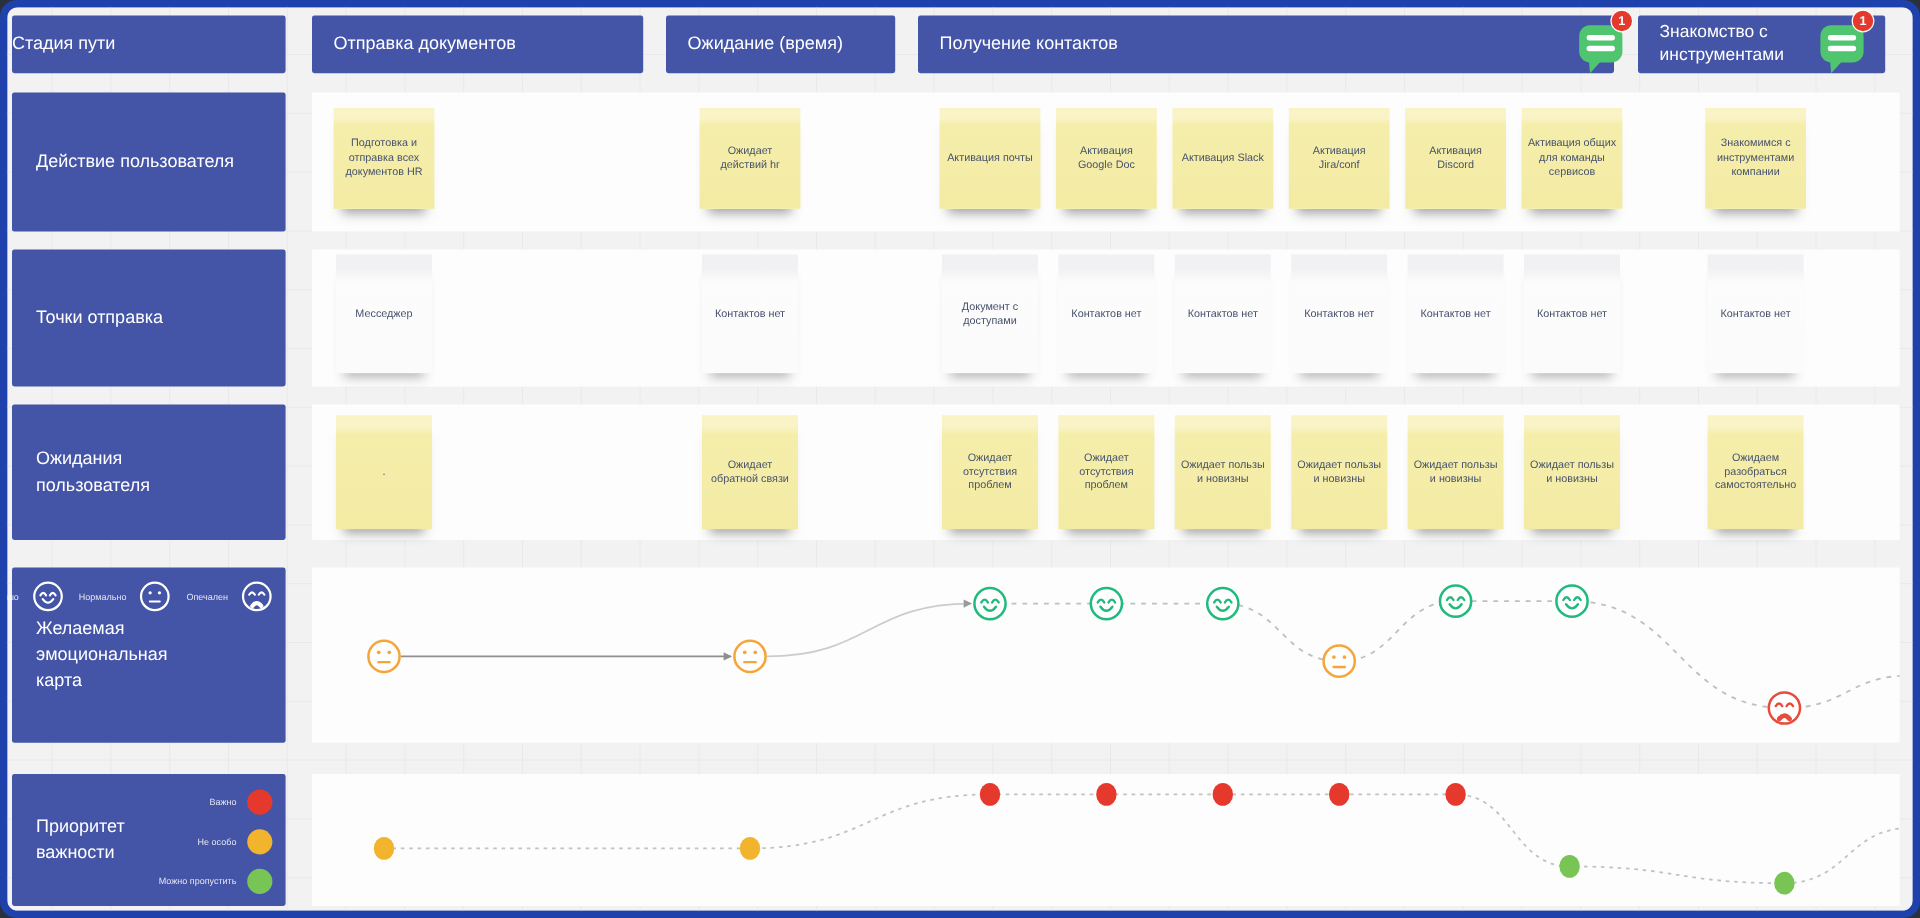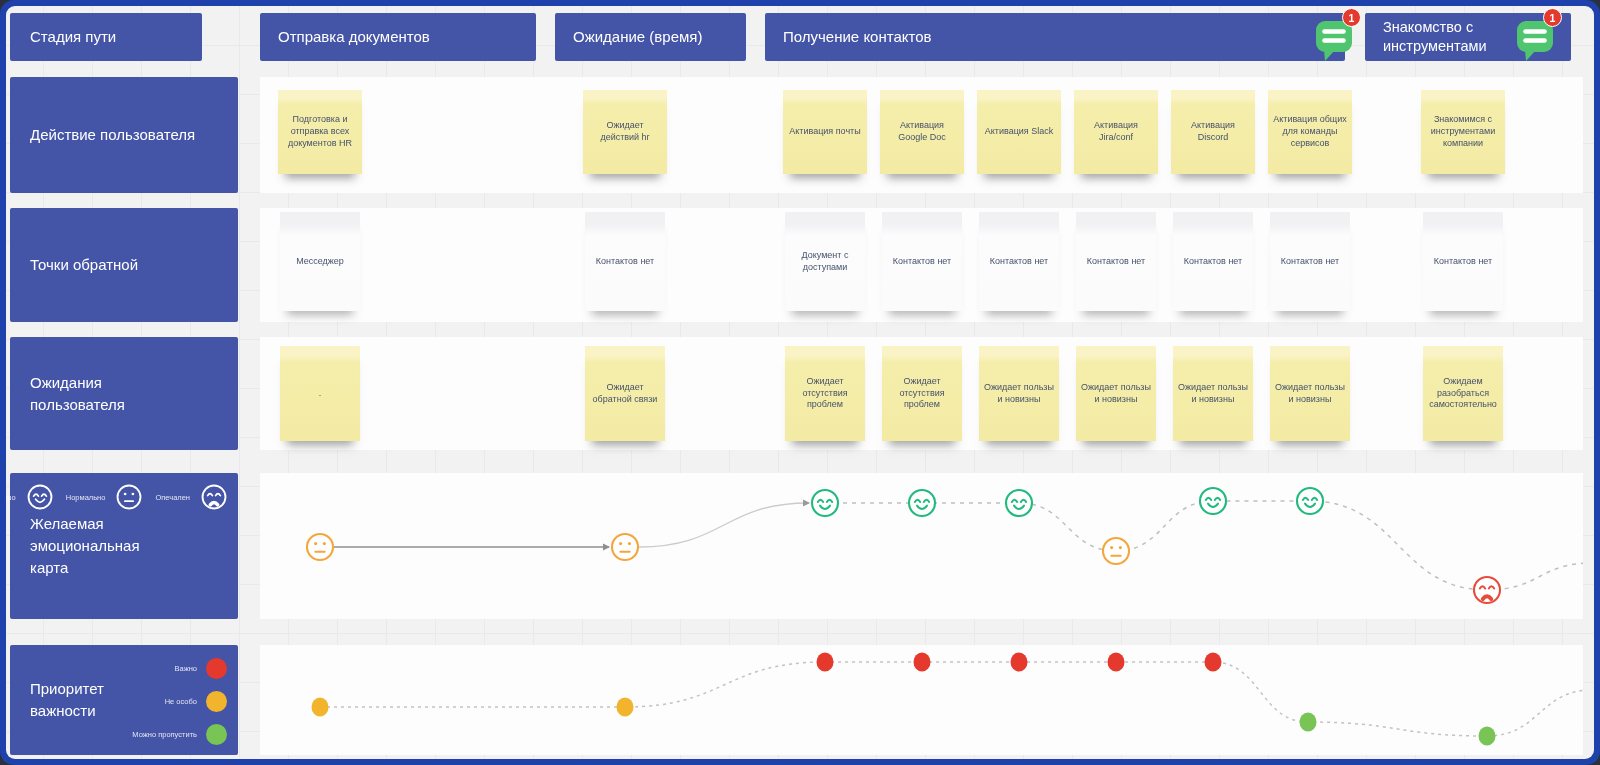--- a/index.html
+++ b/index.html
@@ -7,21 +7,21 @@
   .frame{position:absolute;inset:0;width:1600px;height:765px;background:#1e41ab;border-radius:14px;}
   .board{position:absolute;inset:6px;border-radius:9px;overflow:hidden;
     background-color:#f2f2f3;
     background-image:linear-gradient(#e9e9ec 1px,transparent 1px),linear-gradient(90deg,#e9e9ec 1px,transparent 1px);
     background-size:49px 49px;background-position:-12px -10px;}
   .stage{position:absolute;left:-6px;top:-6px;width:1600px;height:765px;}
 
   .cell{position:absolute;background:#4454a6;color:#ffffff;border-radius:2px;box-sizing:border-box;
     display:flex;align-items:center;}
   .cell-text{font-size:15px;line-height:1.3;}
-  .corner{left:10px;top:13px;width:192px;height:48px;padding-left:20px;}
+  .corner{left:10px;top:13px;width:228px;height:48px;}
   .colhead{top:13px;height:48px;padding-left:18px;}
   .col-0{left:260px;width:276px;text-align:right;}
   .col-1{left:555px;width:191px;}
   .col-2{left:765px;width:580px;}
   .col-3{left:1365px;width:206px;}
   .col-3 .cell-text{font-size:14.5px;}
 
   .rowcell{left:10px;width:228px;padding-left:20px;}
   .r-0{top:77px;height:116px;}
   .r-1{top:208px;height:114px;}
@@ -101,21 +101,21 @@
             <line x1="10.5" y1="24.5" x2="29.5" y2="24.5" stroke="#ffffff" stroke-width="4.6" stroke-linecap="round"></line>
           </svg>
           <span class="badge">1</span>
         </div>
       </div>
 
       <div class="cell rowcell r-0">
         <span class="rowlabel">Действие пользователя</span>
       </div>
       <div class="cell rowcell r-1">
-        <span class="rowlabel">Точки обратной</span>
+        <span class="rowlabel">Точки отправка</span>
       </div>
       <div class="cell rowcell r-2">
         <span class="rowlabel wrap">Ожидания пользователя</span>
       </div>
       <div class="cell rowcell r-3">
         <span class="rowlabel wrap">Желаемая эмоциональная карта</span>
         <div class="em-legend">
           <div class="em-item">
             <span class="em-label">Хорошо</span>
             <svg class="em-face" viewBox="-17 -17 34 34">

